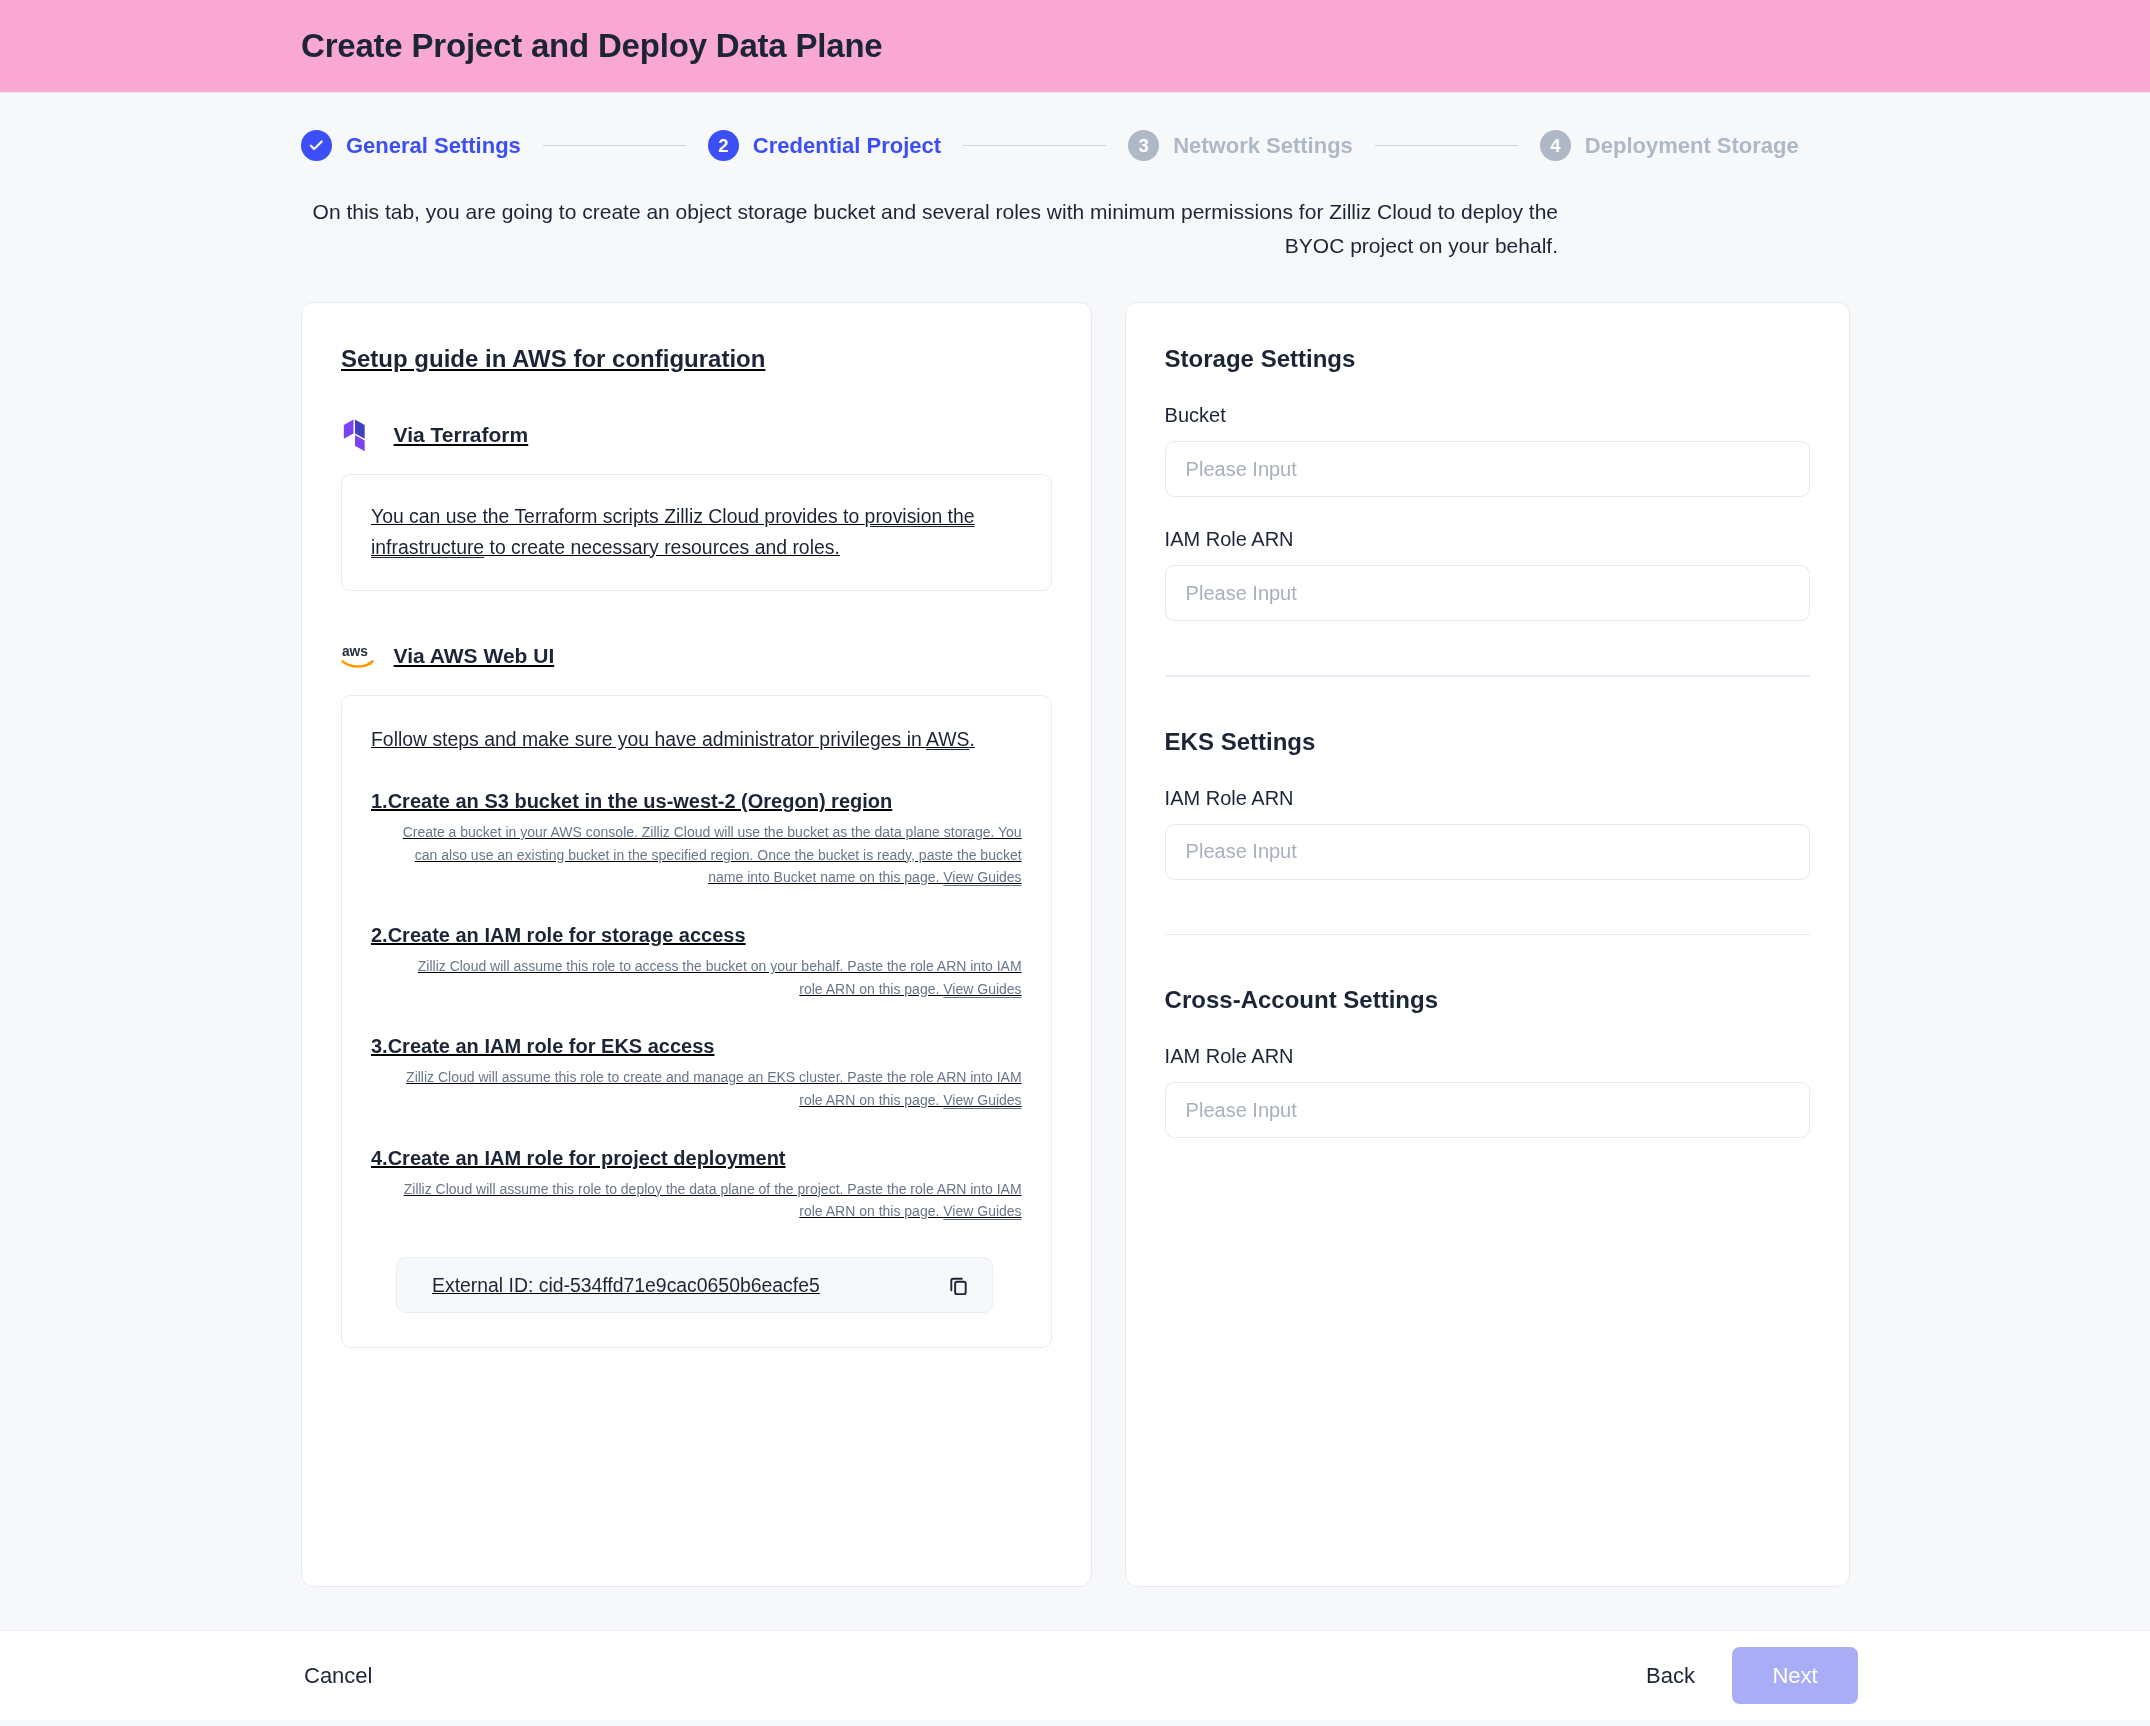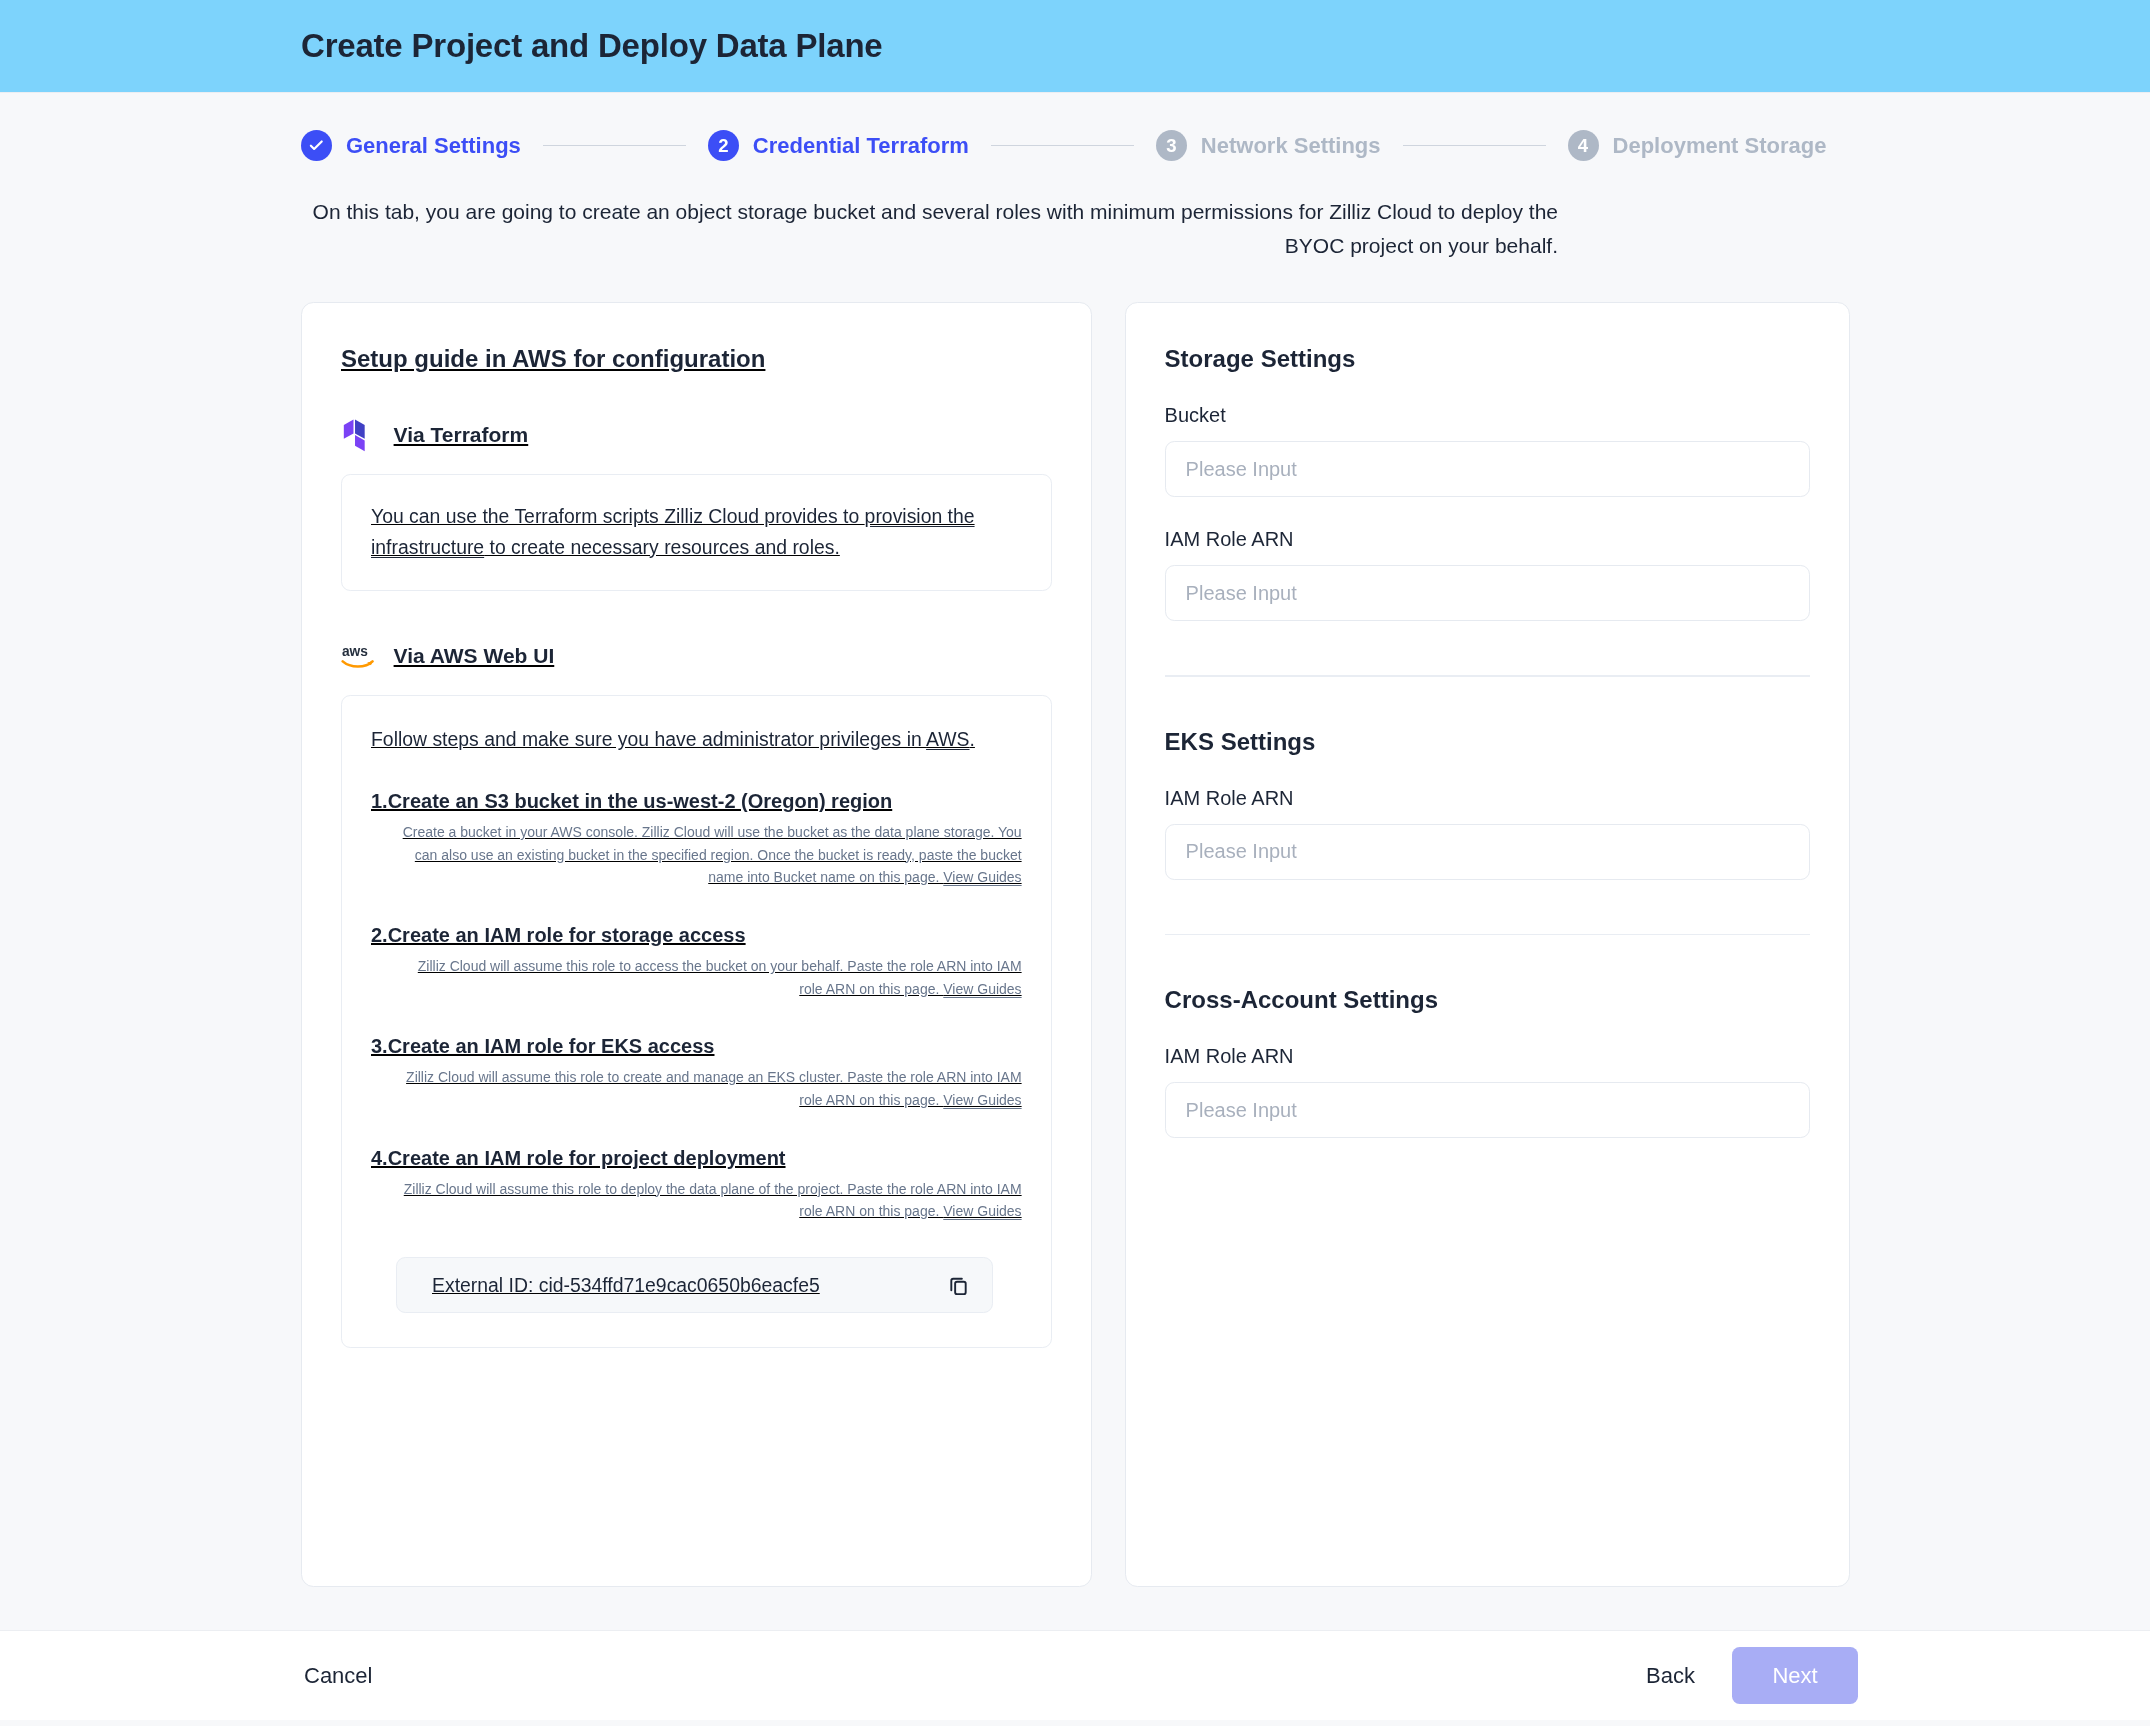--- a/index.html
+++ b/index.html
@@ -8,21 +8,21 @@
     height: 1726px;
     background: #f7f8fa;
     font-family: "Liberation Sans", sans-serif;
     -webkit-font-smoothing: antialiased;
   }
   body { position: relative; overflow: hidden; }
 
   
   .header {
     height: 93px;
-    background: #7dd3fc;
+    background: #f9a8d4;
     border-bottom: 1.5px solid #eceef2;
     display: flex;
     align-items: center;
     padding: 0 301px;
   }
   .page-title {
     font-size: 33px;
     font-weight: bold;
     color: #1c2536;
     letter-spacing: -0.2px;
@@ -251,21 +251,21 @@
           </svg>
       </span>
     </div>
     <div class="step-label on">General Settings</div>
   </div>
 
   <div class="step-line"></div>
 
   <div class="step">
     <div class="step-bubble active">2</div>
-    <div class="step-label on">Credential Terraform</div>
+    <div class="step-label on">Credential Project</div>
   </div>
 
   <div class="step-line"></div>
 
   <div class="step">
     <div class="step-bubble todo">3</div>
     <div class="step-label off">Network Settings</div>
   </div>
 
   <div class="step-line"></div>

